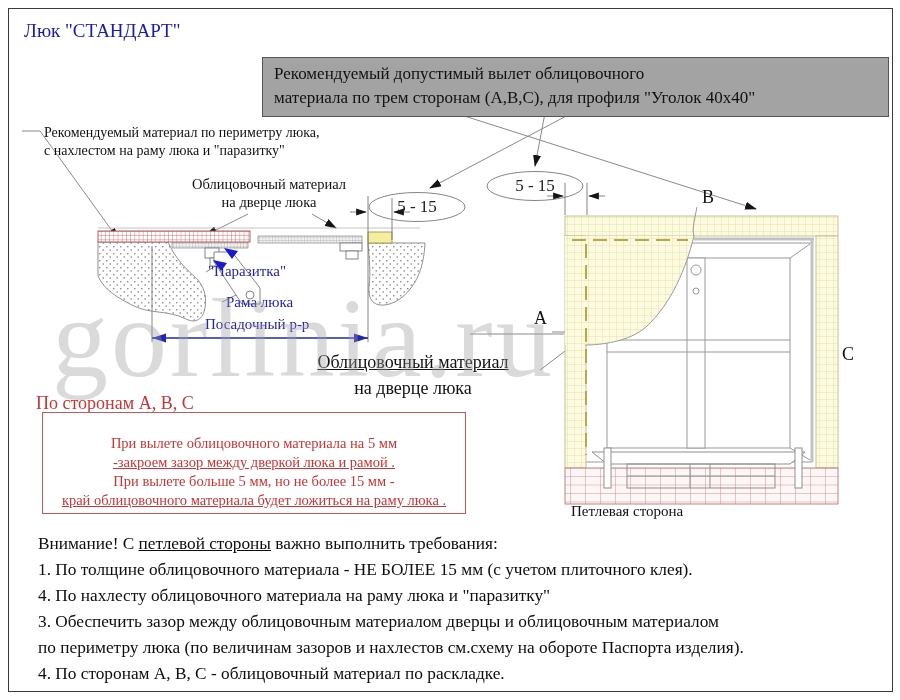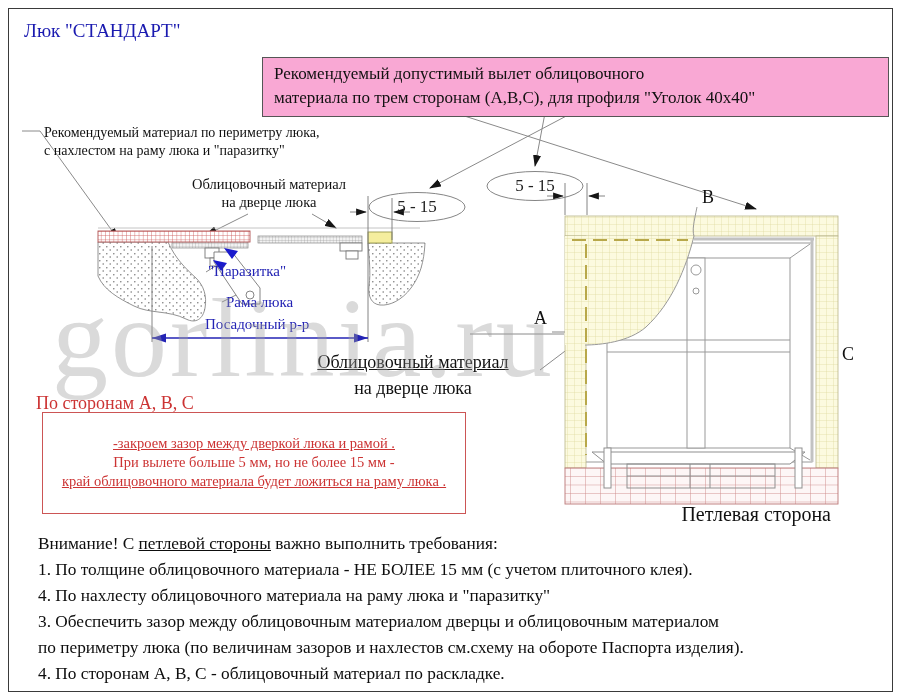--- a/index.html
+++ b/index.html
@@ -2,34 +2,34 @@
 <html><head>
 <meta charset="utf-8">
 <style>
   html,body{margin:0;padding:0;background:#fff;}
   .page{position:relative;width:900px;height:700px;background:#fff;
         font-family:"Liberation Serif", serif;color:#111;overflow:hidden;}
   .frame{position:absolute;left:8px;top:8px;width:883px;height:682px;
          border:1px solid #3a3a3a;}
   .abs{position:absolute;}
   .title{left:24px;top:20px;font-size:19px;color:#1a1ab0;z-index:6;}
-  .recbox{left:262px;top:57px;width:603px;border:1px solid #555;background:#f9a8d4;
+  .recbox{left:262px;top:57px;width:603px;border:1px solid #555;background:#a3a3a3;
           padding:4px 11px 6px 11px;font-size:17px;line-height:24px;z-index:6;}
   .lbl{font-size:14px;line-height:18px;z-index:6;color:#111;}
   .lbl2{left:185px;top:175px;width:168px;text-align:center;font-size:14.5px;line-height:18px;z-index:6;}
   .dimtxt{font-size:17px;width:64px;text-align:center;z-index:6;color:#222;}
   .blue{color:#2323b4;}
   .blbl{font-size:15px;z-index:6;}
   .rednote-h{left:36px;top:393px;font-size:18px;color:#c33;z-index:6;}
   .redbox{left:42px;top:412px;width:424px;height:102px;border:1px solid #c55;
           text-align:center;color:#c33;font-size:14.5px;line-height:19px;
           padding-top:21px;box-sizing:border-box;z-index:6;}
   .biglbl{left:282px;top:349px;width:262px;text-align:center;font-size:18px;line-height:26px;z-index:6;}
   .side{font-size:18px;z-index:6;color:#111;}
-  .hinge{left:571px;top:503px;width:260px;text-align:right;font-size:20px;z-index:6;}
+  .hinge{left:571px;top:503px;width:260px;text-align:left;font-size:15px;z-index:6;}
   .warn{left:18px;top:531px;width:866px;font-size:17.3px;line-height:26px;z-index:6;color:#0d0d0d;margin-left:20px;}
   .u{text-decoration:underline;}
   .wm{left:52px;top:282px;width:800px;font-size:112px;font-weight:normal;
       color:#9f9f9f;opacity:0.38;letter-spacing:3px;z-index:20;pointer-events:none;
       line-height:1;z-index:20;}
   svg.draw{position:absolute;left:0;top:0;z-index:4;}
 </style>
 </head>
 <body>
 
@@ -193,20 +193,21 @@
 
   <div class="abs dimtxt" style="left:385px;top:197px;">5 - 15</div>
   <div class="abs dimtxt" style="left:503px;top:176px;">5 - 15</div>
 
   <div class="abs blbl blue" style="left:208px;top:263px;">"Паразитка"</div>
   <div class="abs blbl blue" style="left:226px;top:294px;">Рама люка</div>
   <div class="abs blbl blue" style="left:205px;top:316px;width:118px;text-align:left;">Посадочный р-р</div>
 
   <div class="abs rednote-h">По сторонам А, В, С</div>
   <div class="abs redbox">
+    <div>При вылете облицовочного материала  на 5 мм</div>
     <div class="u">-закроем зазор между дверкой люка и рамой .</div>
     <div>При вылете больше 5 мм, но не более 15 мм -</div>
     <div class="u">край облицовочного материала будет ложиться на раму люка .</div>
   </div>
 
   <div class="abs biglbl">
     <div class="u">Облицовочный материал</div>
     <div>на дверце люка</div>
   </div>
 

